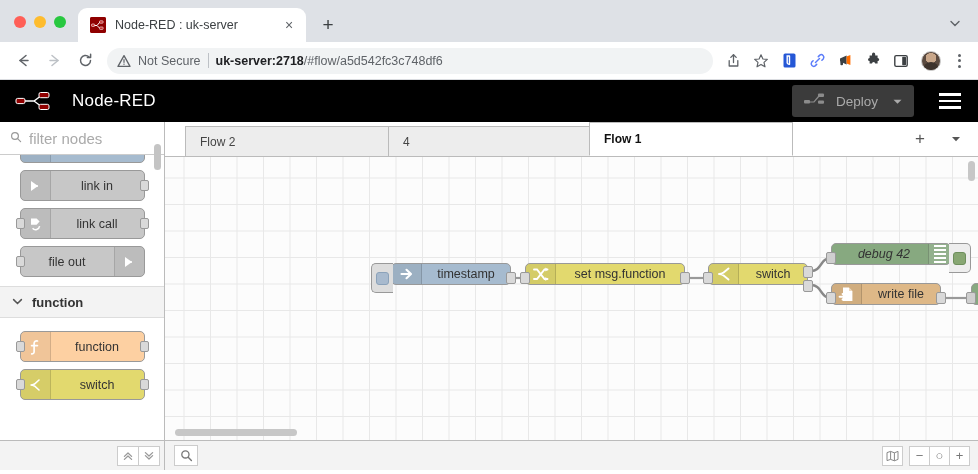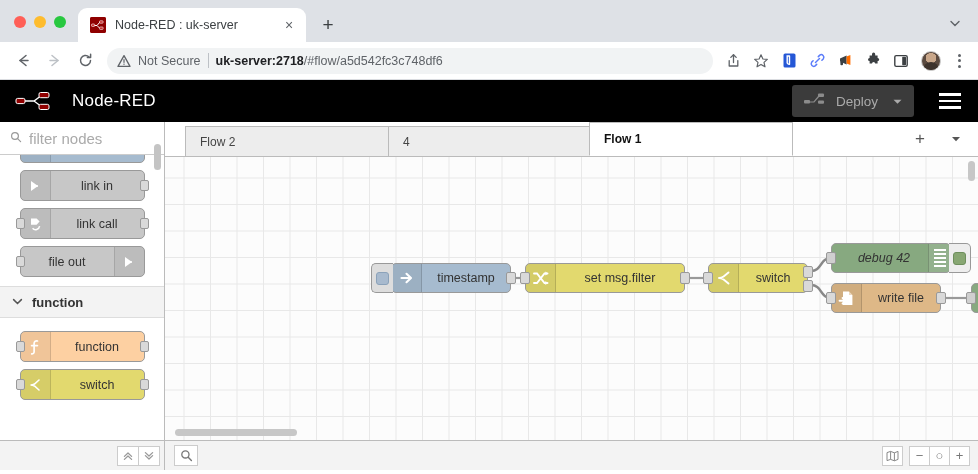--- a/index.html
+++ b/index.html
@@ -203,21 +203,21 @@
     background-image:
       linear-gradient(to right, #e8e8e8 1px, transparent 1px),
       linear-gradient(to bottom, #e8e8e8 1px, transparent 1px);
     background-size:26.5px 26.5px;
     background-position:-8px -6px;
   }
   .canvas-svg { position:absolute; inset:0; width:100%; height:100%; }
 
   
   .fnode {
-    position:absolute; height:30px; border:1px solid #999; border-radius:5px;
+    position:absolute; height:22px; border:1px solid #999; border-radius:5px;
     display:flex; align-items:center; cursor:move;
     box-shadow:0 0 0 0 rgba(0,0,0,0);
   }
   .fnode .ibox {
     width:30px; height:100%; display:flex; align-items:center;
     justify-content:center; background:rgba(0,0,0,.06);
     border-right:1px solid rgba(0,0,0,.15); border-radius:4px 0 0 4px;
   }
   .fnode .flabel {
     flex:1; text-align:center; font-size:12.5px; color:#333; padding:0 9px;
@@ -591,21 +591,21 @@
       <div class="fnode" style="left:360px; top:106px; width:160px; background:#e2d96e;">
         <span class="fport" style="left:-6px; top:8px;"></span>
         <div class="ibox">
           <svg width="19" height="19" viewBox="0 0 19 19">
               <path d="M3 4.5 H6 L13.5 14 H16.5" stroke="#fff" stroke-width="1.9" fill="none" stroke-linecap="round"></path>
               <path d="M3 14 H6 L13.5 4.5 H16.5" stroke="#fff" stroke-width="1.9" fill="none" stroke-linecap="round"></path>
               <path d="M14.4 2.6 L16.9 4.5 L14.4 6.4" fill="#fff"></path>
               <path d="M14.4 12.1 L16.9 14 L14.4 15.9" fill="#fff"></path>
             </svg>
         </div>
-        <span class="flabel">set msg.filter</span>
+        <span class="flabel">set msg.function</span>
         <span class="fport" style="right:-6px; top:8px;"></span>
       </div>
 
       <div class="fnode" style="left:543px; top:106px; width:100px; background:#e2d96e;">
         <span class="fport" style="left:-6px; top:8px;"></span>
         <div class="ibox">
           <svg width="18" height="18" viewBox="0 0 18 18">
               <path d="M13.5 3.4 L8.6 7.4 Q6.4 9 4 9 Q6.4 9 8.6 10.6 L13.5 14.6" stroke="#fff" stroke-width="1.9" fill="none" stroke-linecap="round" stroke-linejoin="round"></path>
             </svg>
         </div>

